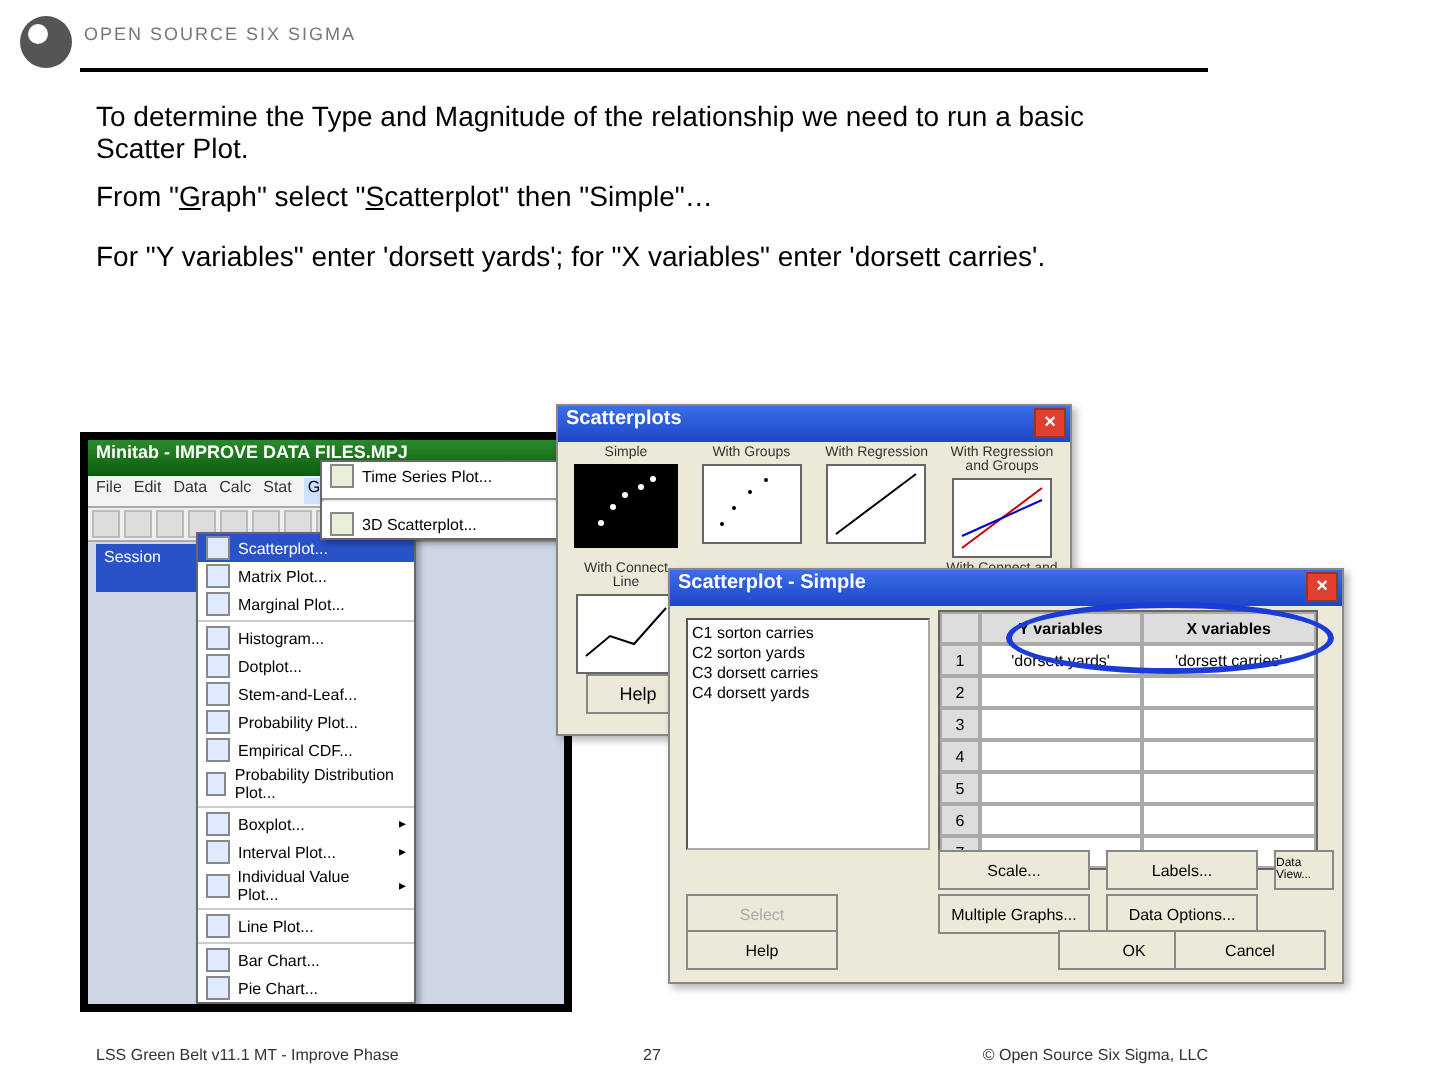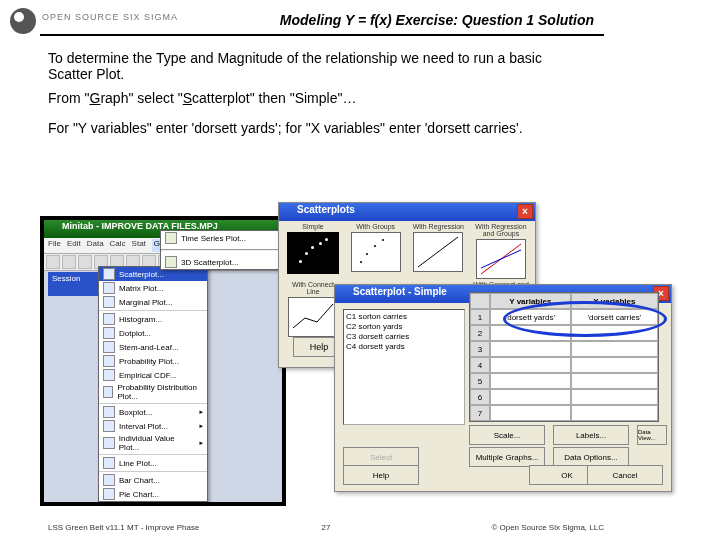--- a/index.html
+++ b/index.html
@@ -75,21 +75,21 @@
     border: 1px solid #888;
     box-shadow: 2px 2px 4px rgba(0,0,0,.3);
     font-size: 9px;
   }
   .titlebar {
     height: 16px;
     background: linear-gradient(#3a6ee7,#1e46c8);
     color: #fff;
     font-size: 10px;
     font-weight: bold;
-    padding: 1px 18px;
+    padding: 1px 4px;
     position: relative;
   }
   .titlebar .close {
     position:absolute; right:2px; top:1px;
     width:14px;height:13px;
     background:#e04030;
     color:#fff; font-size:10px; line-height:13px; text-align:center;
     border:1px solid #a03020;
   }
   .sp-grid {
@@ -125,21 +125,21 @@
   .varlist {
     position:absolute;
     left:8px; top:24px;
     width:116px; height:110px;
     background:#fff; border:1px inset #aaa;
     font-size:8px; padding:2px;
     line-height:1.25;
   }
   .xytable {
     position:absolute;
-    left:134px; top:7px;
+    left:134px; top:20px;
     width:190px; height:114px;
     background:#fff;
     border:1px solid #666;
     font-size:8px;
   }
   .xytable th, .xytable td {
     border:1px solid #aaa; text-align:center;
     height:12px;
   }
   .xytable th { background:#ddd; font-weight:bold; }
@@ -215,21 +215,20 @@
   .dot{position:absolute;width:3px;height:3px;background:#fff;border-radius:50%;}
   .dotb{position:absolute;width:2px;height:2px;background:#000;border-radius:50%;}
 </style>
 </head>
 <body>
 <div class="page">
 
 <div class="header">
   <div class="logo-box"></div>
   <div class="logo-text">OPEN SOURCE SIX SIGMA</div>
-  <div class="title">Modeling Y = f(x) Exercise: Question 1 Solution</div>
   <div class="hr"></div>
 </div>
 
 <div class="body-text p1">To determine the Type and Magnitude of the relationship we need to run a basic Scatter Plot.</div>
 <div class="body-text p2">
   <span>From "</span><span class="u">G</span><span>raph" select "</span><span class="u">S</span><span>catterplot" then "Simple"…</span>
 </div>
 <div class="body-text p3">For "Y variables" enter 'dorsett yards'; for "X variables" enter 'dorsett carries'.</div>
 
 <div class="mtb">

